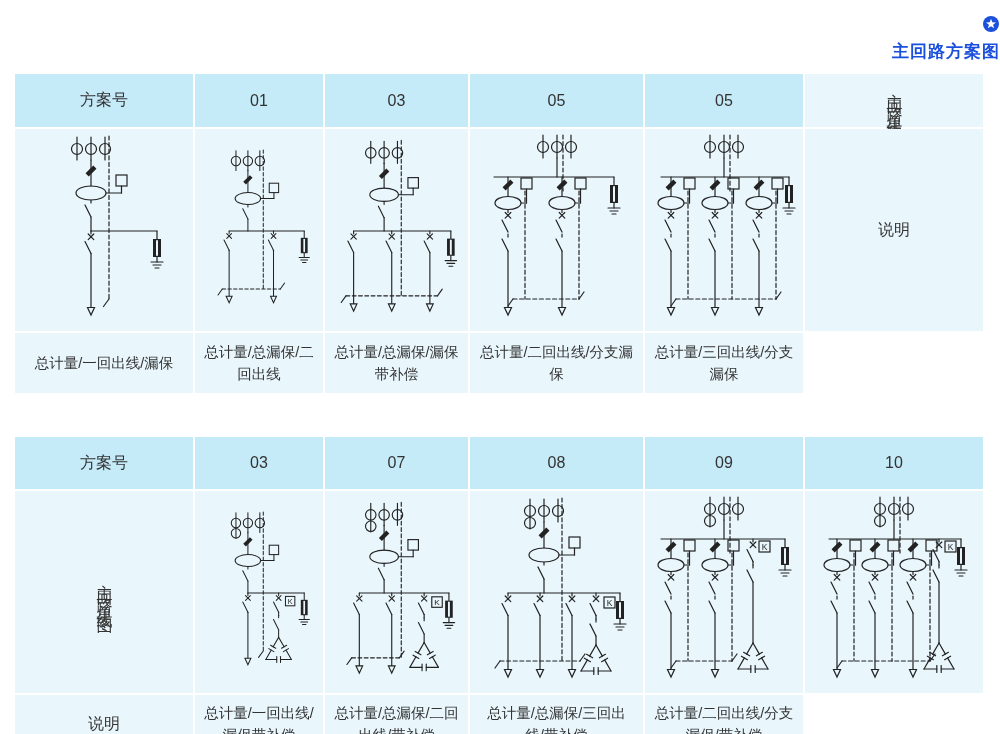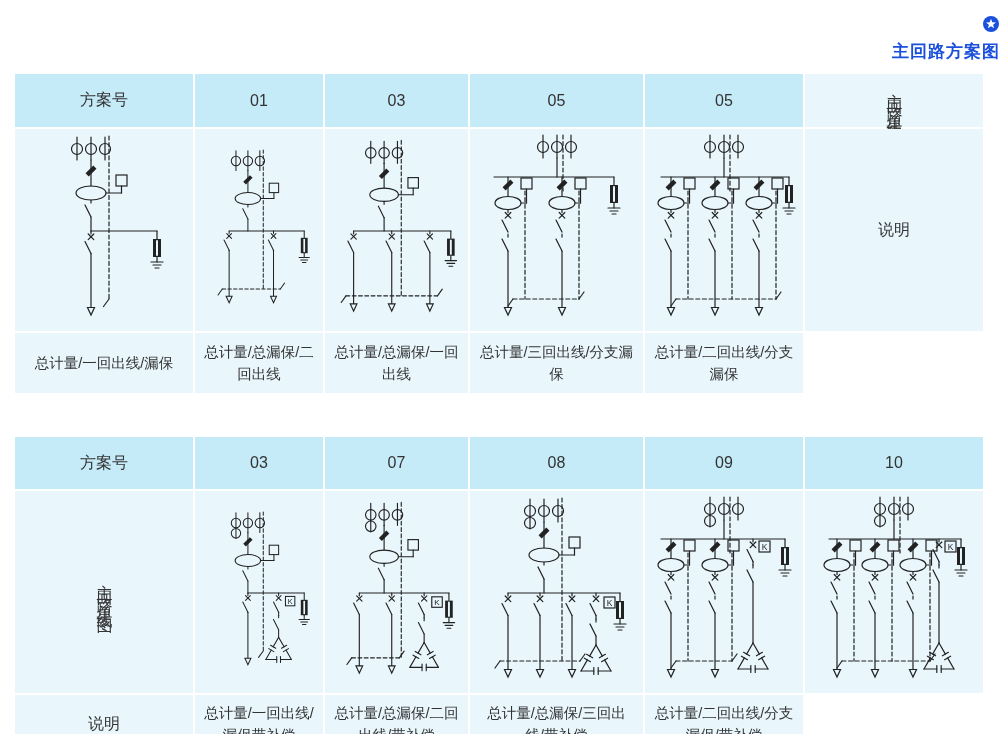--- a/index.html
+++ b/index.html
@@ -292,23 +292,23 @@
             <line x1="127" y1="58" x2="127" y2="166" stroke-dasharray="4 2.6"></line>
             <line x1="27" y1="166" x2="127" y2="166" stroke-dasharray="4 2.6"></line>
             <line x1="27" y1="166" x2="22" y2="173"></line>
             <line x1="127" y1="166" x2="132" y2="159"></line>
           </g>
         </svg>
       </div>
       <div class="cell bcell">说明</div>
       <div class="cell bcell desc-cell">总计量/一回出线/漏保</div>
       <div class="cell bcell desc-cell">总计量/总漏保/二回出线</div>
-      <div class="cell bcell desc-cell">总计量/总漏保/一回出线</div>
+      <div class="cell bcell desc-cell">总计量/总漏保/漏保带补偿</div>
+      <div class="cell bcell desc-cell">总计量/二回出线/分支漏保</div>
       <div class="cell bcell desc-cell">总计量/三回出线/分支漏保</div>
-      <div class="cell bcell desc-cell">总计量/二回出线/分支漏保</div>
     </div>
   <div class="table-grid t2" style="grid-template-rows: 52px 202px 58px;">
       <div class="cell hcell">方案号</div>
       <div class="cell hcell">03</div>
       <div class="cell hcell">07</div>
       <div class="cell hcell">08</div>
       <div class="cell hcell">09</div>
       <div class="cell hcell">10</div>
       <div class="cell bcell">
         <span class="vlabel">主回路单线图</span>

